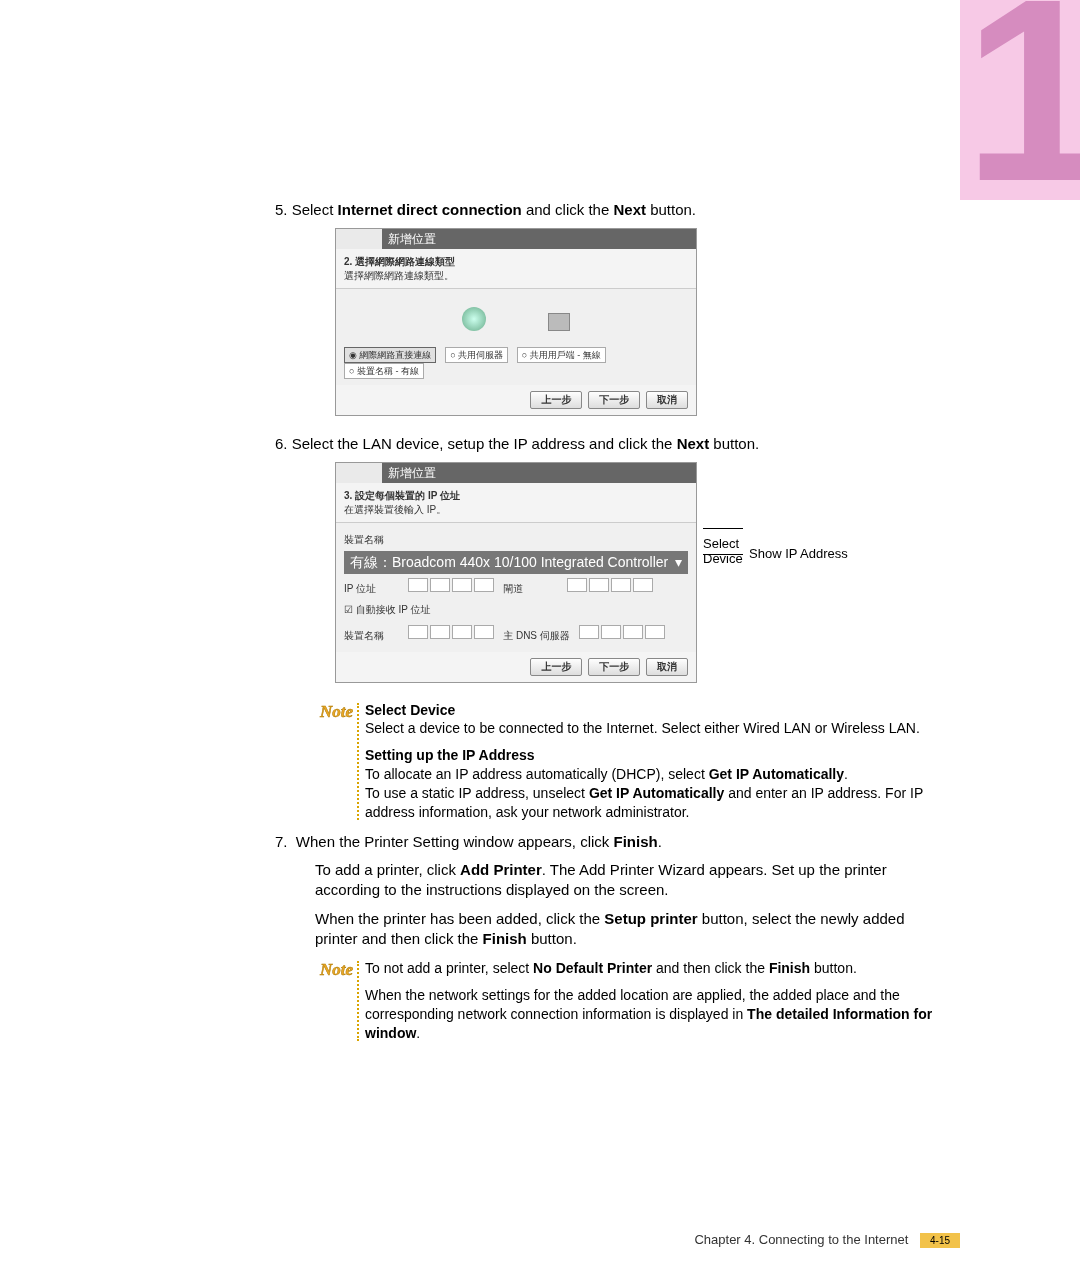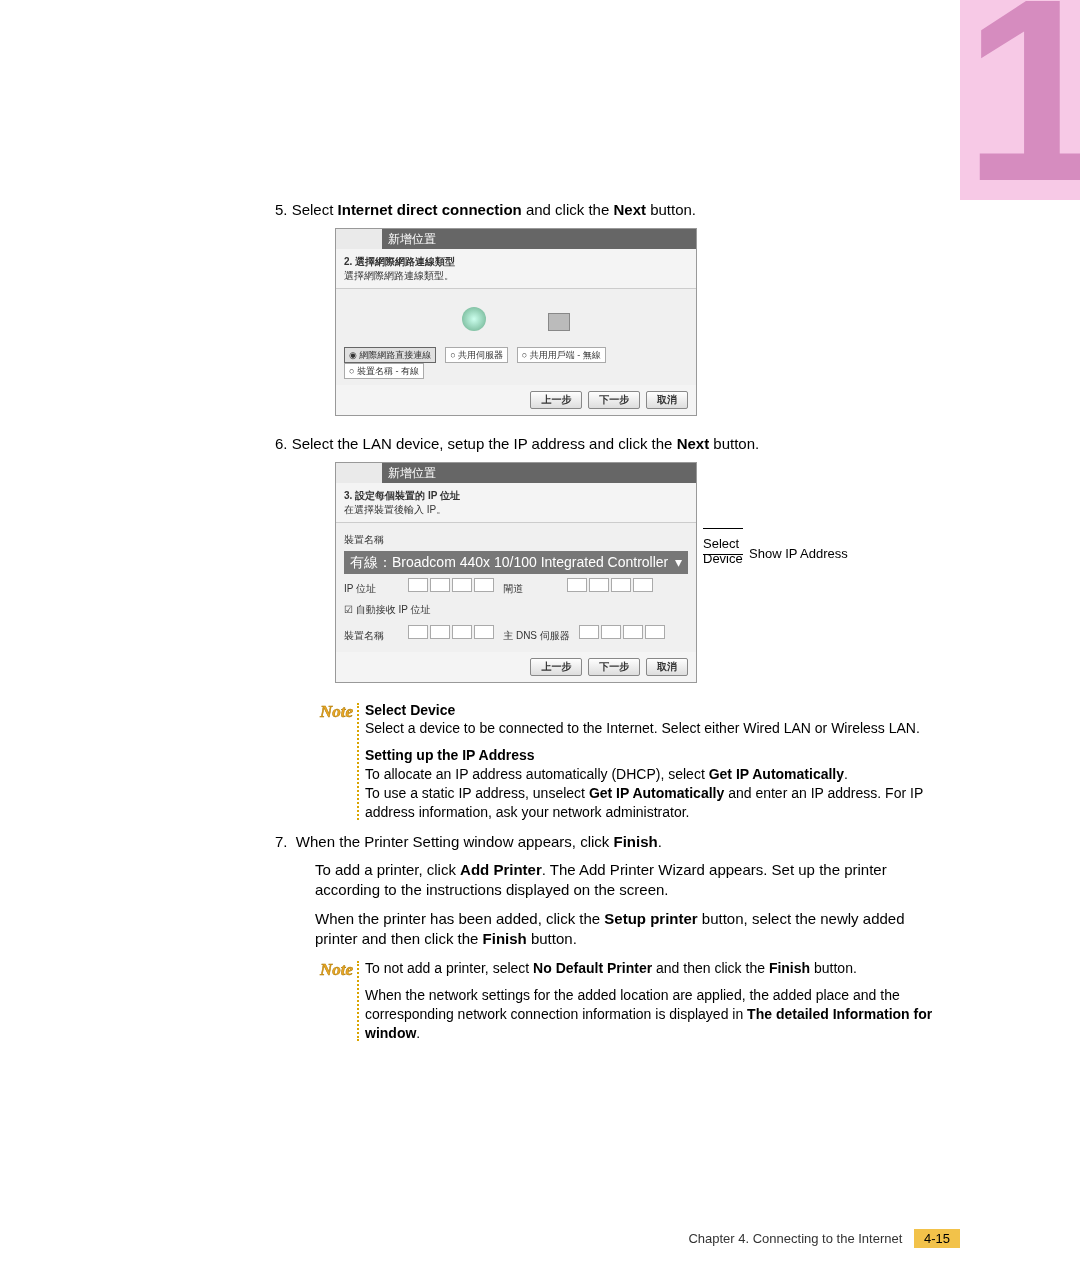--- a/index.html
+++ b/index.html
@@ -157,21 +157,21 @@
     box-sizing: border-box;
     font-size: 13px;
     color: #333;
   }
   .footer .pagebox {
     display: inline-block;
     background: #f2c24a;
     color: #000;
     padding: 2px 10px;
     margin-left: 8px;
-    font-size: 13px;
+    font-size: 10px;
   }
 </style>
 </head>
 <body>
 
 <div class="chapter-tab">
   <div class="chapter-tab-big">1</div>
 </div>
 
 <div class="content">

